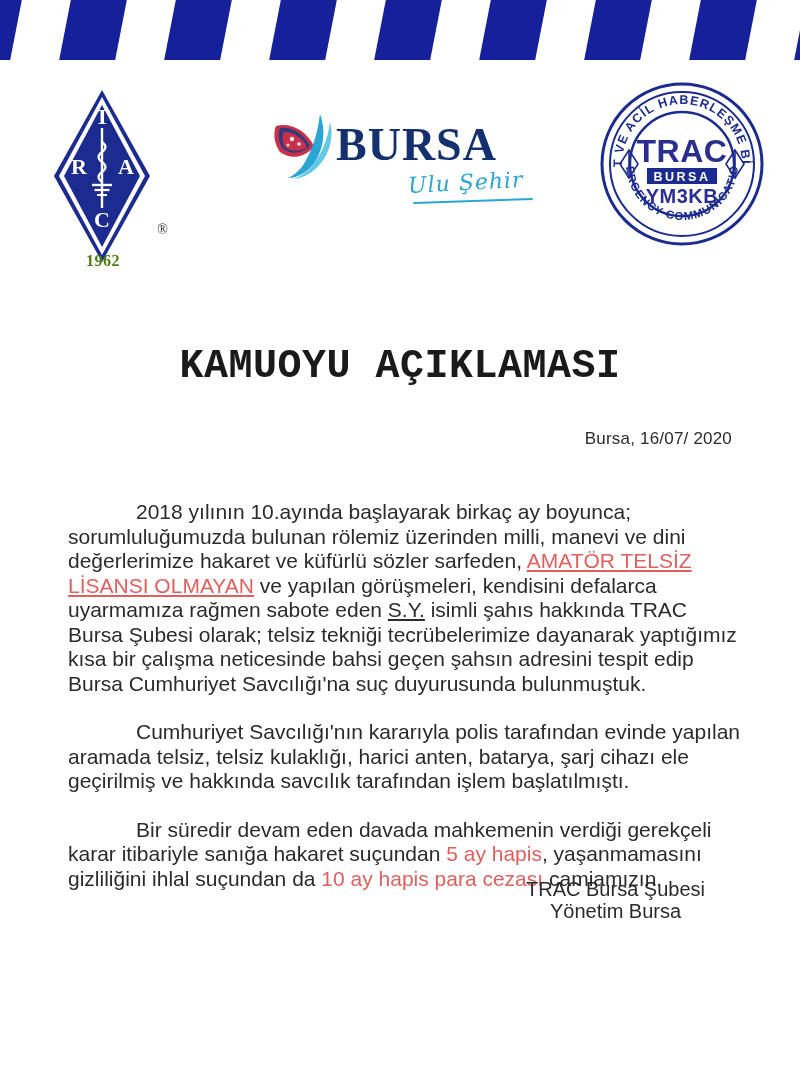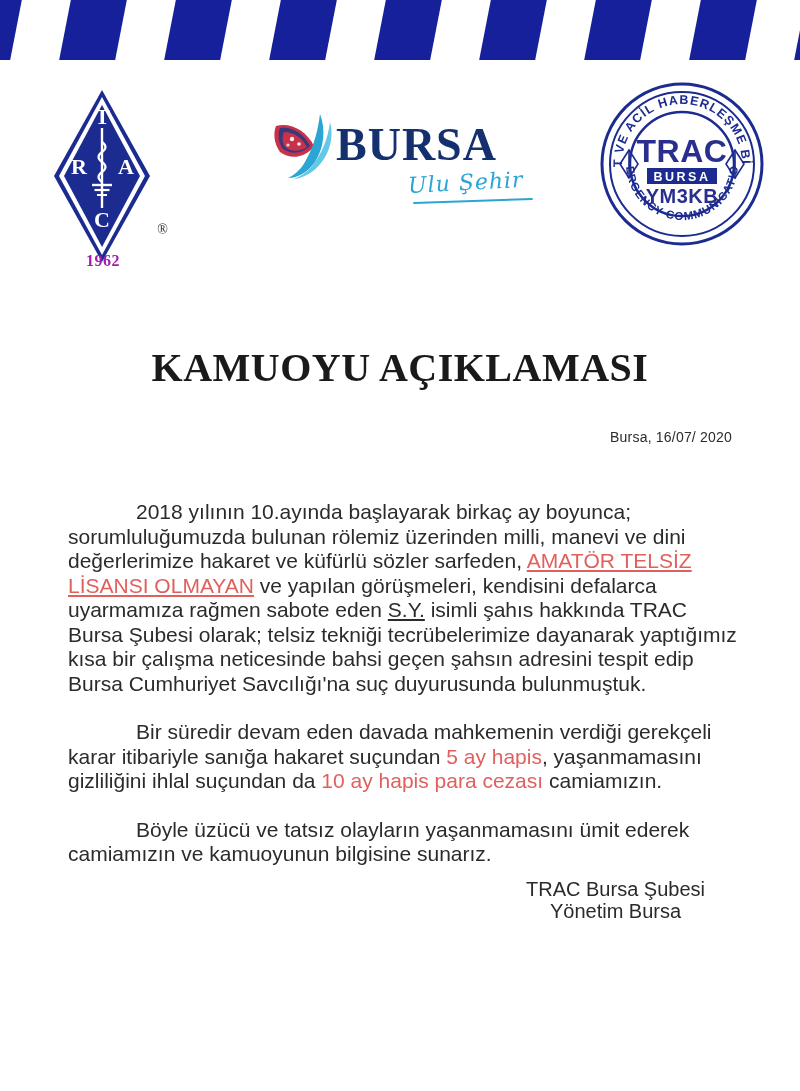--- a/index.html
+++ b/index.html
@@ -121,21 +121,21 @@
     color: #2b2b2b;
     font-family: "Liberation Serif", serif;
   }
   .dia-year {
     position: absolute;
     left: 50%;
     margin-left: -16px;
     bottom: 6px;
     font-size: 16px;
     font-weight: 700;
-    color: #a21caf;
+    color: #4d7c0f;
     font-family: "Liberation Serif", serif;
     letter-spacing: 0.5px;
   }
 
   
   .bursa-logo {
     position: absolute;
     left: 268px;
     top: 40px;
     width: 268px;
@@ -191,33 +191,33 @@
   }
   .seal svg { display: block; }
 
   
   .doc-title {
     position: absolute;
     left: 0;
     top: 344px;
     width: 800px;
     text-align: center;
-    font-family: Liberation Serif, serif;
+    font-family: Liberation Mono, monospace;
     font-weight: 700;
     font-size: 40px;
     letter-spacing: 0.5px;
     color: #1a1a1a;
   }
 
   
   .doc-date {
     position: absolute;
     right: 68px;
     top: 429px;
-    font-size: 14px;
+    font-size: 17px;
     color: #2b2b2b;
     letter-spacing: 0.2px;
   }
 
   
   .doc-body {
     position: absolute;
     left: 68px;
     top: 500px;
     width: 672px;
@@ -348,22 +348,22 @@
 </div>
 
 <div class="doc-title">KAMUOYU AÇIKLAMASI</div>
 
 <div class="doc-date">Bursa, 16/07/ 2020</div>
 
 <div class="doc-body">
 
   <p><span>2018 yılının 10.ayında başlayarak birkaç ay boyunca; sorumluluğumuzda bulunan rölemiz üzerinden  milli, manevi ve dini değerlerimize hakaret ve küfürlü sözler sarfeden, </span><span class="hl-red-u">AMATÖR TELSİZ LİSANSI OLMAYAN</span><span> ve yapılan görüşmeleri, kendisini defalarca uyarmamıza rağmen sabote eden </span><span class="underline-plain">S.Y.</span><span> isimli şahıs hakkında TRAC Bursa Şubesi olarak; telsiz tekniği tecrübelerimize dayanarak yaptığımız kısa bir çalışma neticesinde bahsi geçen şahsın adresini tespit edip Bursa Cumhuriyet Savcılığı'na suç duyurusunda bulunmuştuk.</span></p>
 
+  <p><span>Cumhuriyet Savcılığı'nın kararıyla polis tarafından evinde yapılan aramada telsiz, telsiz kulaklığı, harici anten, batarya, şarj cihazı ele geçirilmiş ve hakkında savcılık tarafından işlem başlatılmıştı.</span></p>
 
   <p><span>Bir süredir devam eden davada mahkemenin verdiği gerekçeli karar itibariyle sanığa hakaret suçundan </span><span class="hl-red">5 ay hapis</span><span>, yaşanmamasını gizliliğini ihlal suçundan da </span><span class="hl-red">10 ay hapis para cezası</span><span> camiamızın.</span></p>
 
-  <p><span>Böyle üzücü ve tatsız olayların yaşanmamasını ümit ederek camiamızın ve kamuoyunun bilgisine sunarız.</span></p>
 </div>
 
 <div class="signature">
   <div>TRAC Bursa Şubesi</div>
   <div>Yönetim Bursa</div>
 </div>
 
 </body></html>

